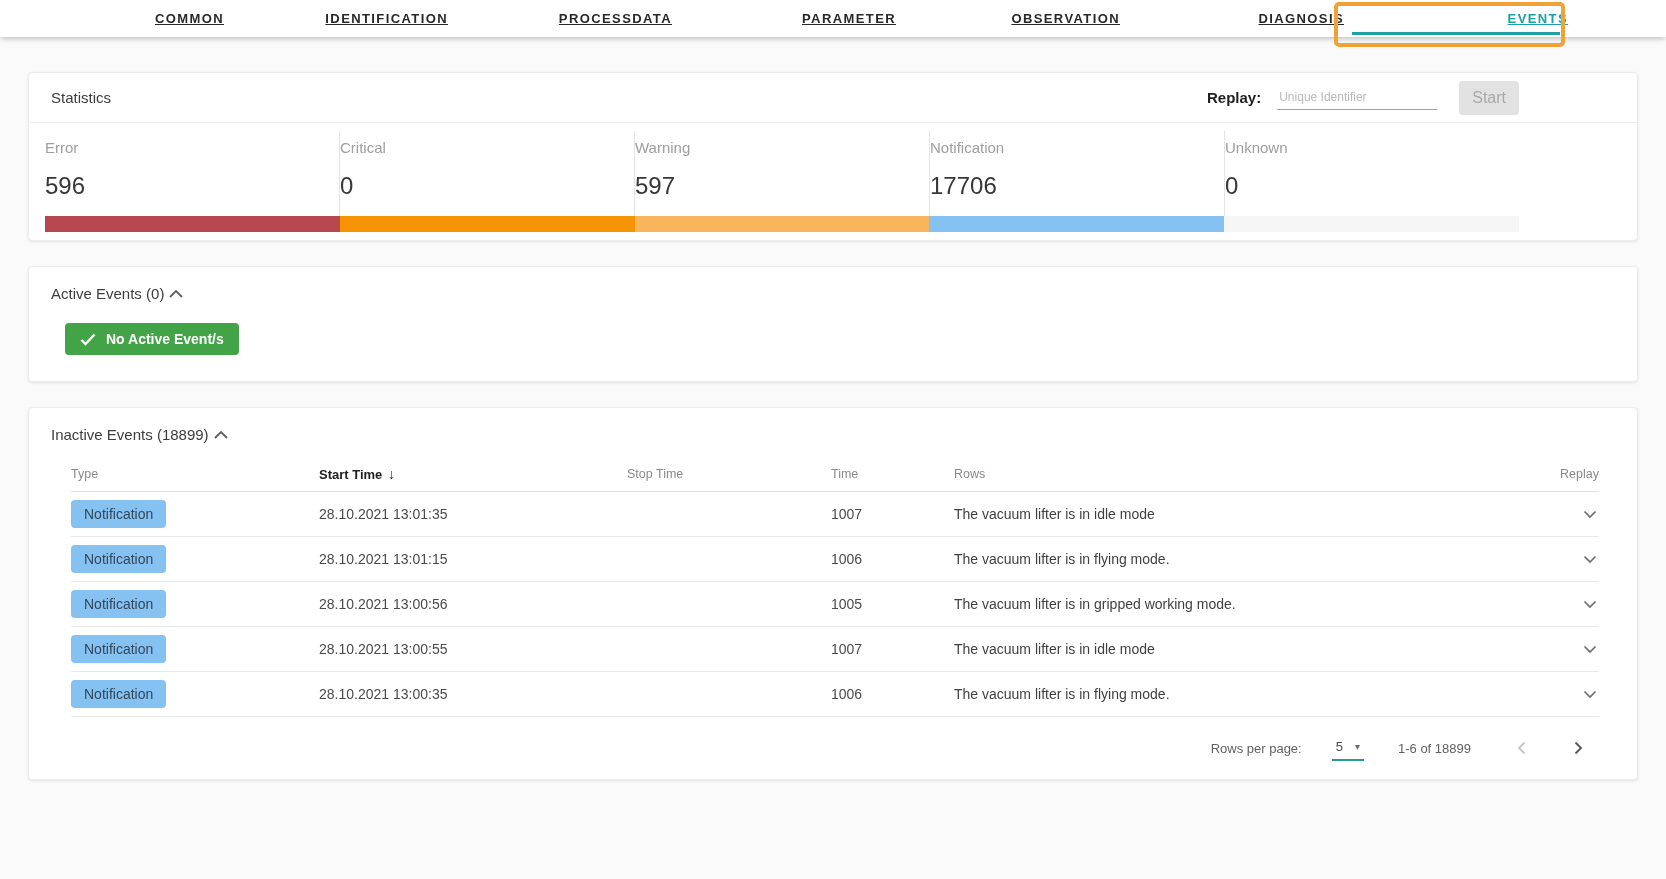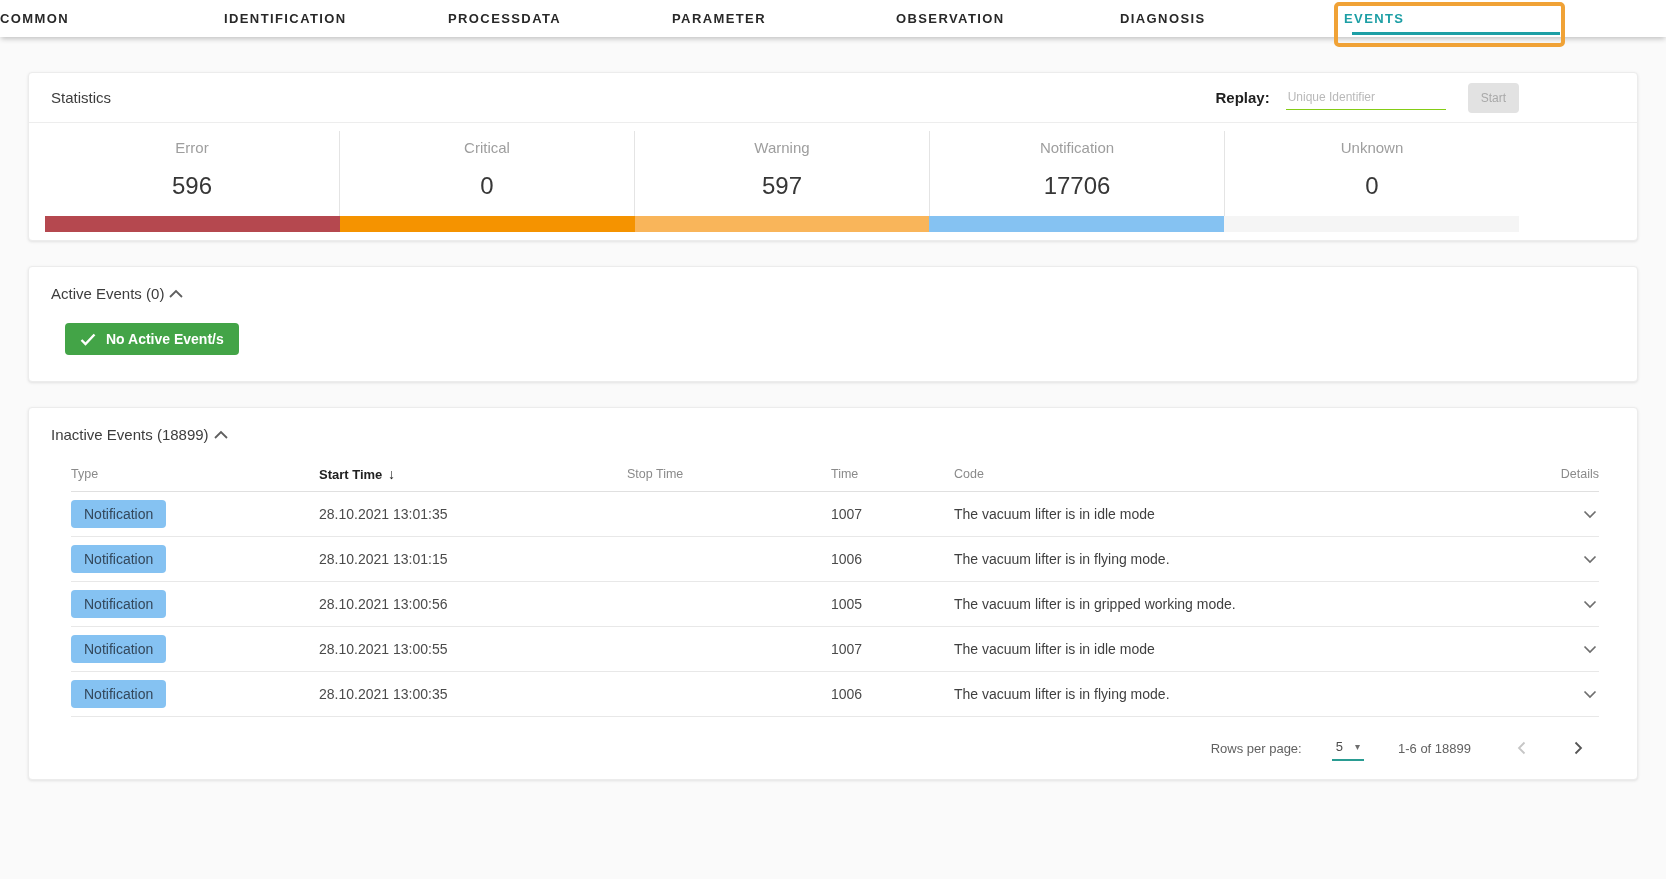--- a/index.html
+++ b/index.html
@@ -4,23 +4,23 @@
 <style>
   * { margin:0; padding:0; box-sizing:border-box; }
   html,body { background:#fafafa; }
   .page { position:relative; width:1666px; height:879px; background:#fafafa;
           font-family:"Liberation Sans", sans-serif; overflow:hidden; }
 
   
   .tabbar { position:relative; height:37px; background:#ffffff;
             box-shadow:0 3px 5px -1px rgba(0,0,0,.22); z-index:2; }
   .tabs { display:flex; width:1568px; height:100%; }
-  .tab { flex:1; display:flex; align-items:center; justify-content:flex-start;
+  .tab { flex:1; display:flex; align-items:center; justify-content:flex-end;
          font-size:13px; font-weight:700; letter-spacing:1.4px; color:#282828;
-         cursor:pointer; position:relative; text-transform:uppercase; }
+         cursor:pointer; position:relative; text-transform:uppercase;text-decoration:underline; }
   .tab.active { color:#1d9fa5; }
   .tab-indicator { position:absolute; left:8px; right:8px; bottom:2px; height:3px;
                    background:#1d9fa5; }
   .annotation-box { position:absolute; left:1334px; top:2px; width:231px; height:45px;
                     border:4px solid #f0a236; border-radius:5px; z-index:6; }
 
   
   .content { position:absolute; left:28px; top:72px; width:1610px; }
   .card { background:#fff; border:1px solid #ececec; border-radius:4px;
           box-shadow:0 1px 3px rgba(0,0,0,.10); }
@@ -29,24 +29,24 @@
   .stats-header { display:flex; align-items:center; justify-content:space-between;
                   height:50px; padding:0 118px 0 22px; border-bottom:1px solid #ededed; }
   .section-title { font-size:15px; color:#3d3d3d; }
   .replay { display:flex; align-items:center; }
   .replay-label { font-size:15px; font-weight:700; color:#1f1f1f; margin-right:16px; }
   .replay-input { width:160px; border:none; border-bottom:1px solid #84cc16;
                   background:transparent; outline:none; font-size:12px; color:#3d3d3d;
                   padding:4px 2px 5px; font-family:"Liberation Sans",sans-serif; margin-right:22px; }
   .replay-input::placeholder { color:#b9b9b9; }
   .start-btn { background:#e2e2e2; color:#a9a9a9; border:none; border-radius:4px;
-               font-size:12px; padding:8px 13px; cursor:default;
+               font-size:16px; padding:8px 13px; cursor:default;
                font-family:"Liberation Sans",sans-serif; }
   .stats-row { display:flex; margin:8px 118px 0 16px; }
-  .stat { flex:1; text-align:center; padding:8px 0 16px; border-left:1px solid #e4e4e4; }
+  .stat { flex:1; text-align:left; padding:8px 0 16px; border-left:1px solid #e4e4e4; }
   .stat:first-child { border-left:none; }
   .stat-label { font-size:15px; color:#9e9e9e; margin-bottom:16px; }
   .stat-value { font-size:24px; color:#373737; }
   .stats-bar { display:flex; height:16px; margin:0 118px 8px 16px; }
   .bar-seg { flex:1; }
 
   
   .events-card { margin-top:25px; }
   .card-top { display:flex; align-items:flex-start; 
               padding:18px 24px 0 22px; }
@@ -194,22 +194,22 @@
           </span>
         </button>
       </div>
 
       <div class="table">
         <div class="thead">
           <div class="col-type">Type</div>
           <div class="col-start th-start"><span>Start Time</span> <span class="sort-icon">↓</span></div>
           <div class="col-stop">Stop Time</div>
           <div class="col-code">Time</div>
-          <div class="col-event">Code</div>
-          <div class="col-details">Details</div>
+          <div class="col-event">Rows</div>
+          <div class="col-details">Replay</div>
         </div>
 
         <div class="trow">
           <div class="col-type"><span class="type-chip">Notification</span></div>
           <div class="col-start">28.10.2021 13:01:35</div>
           <div class="col-stop"></div>
           <div class="col-code">1007</div>
           <div class="col-event event-text">The vacuum lifter is in idle mode</div>
           <div class="col-details"><button class="details-toggle"><span><svg class="chev" width="14" height="9" viewBox="0 0 14 9">
                     <polyline points="1.5,1.5 7,7 12.5,1.5" fill="none" stroke="#6e6e6e" stroke-width="1.7"></polyline>

